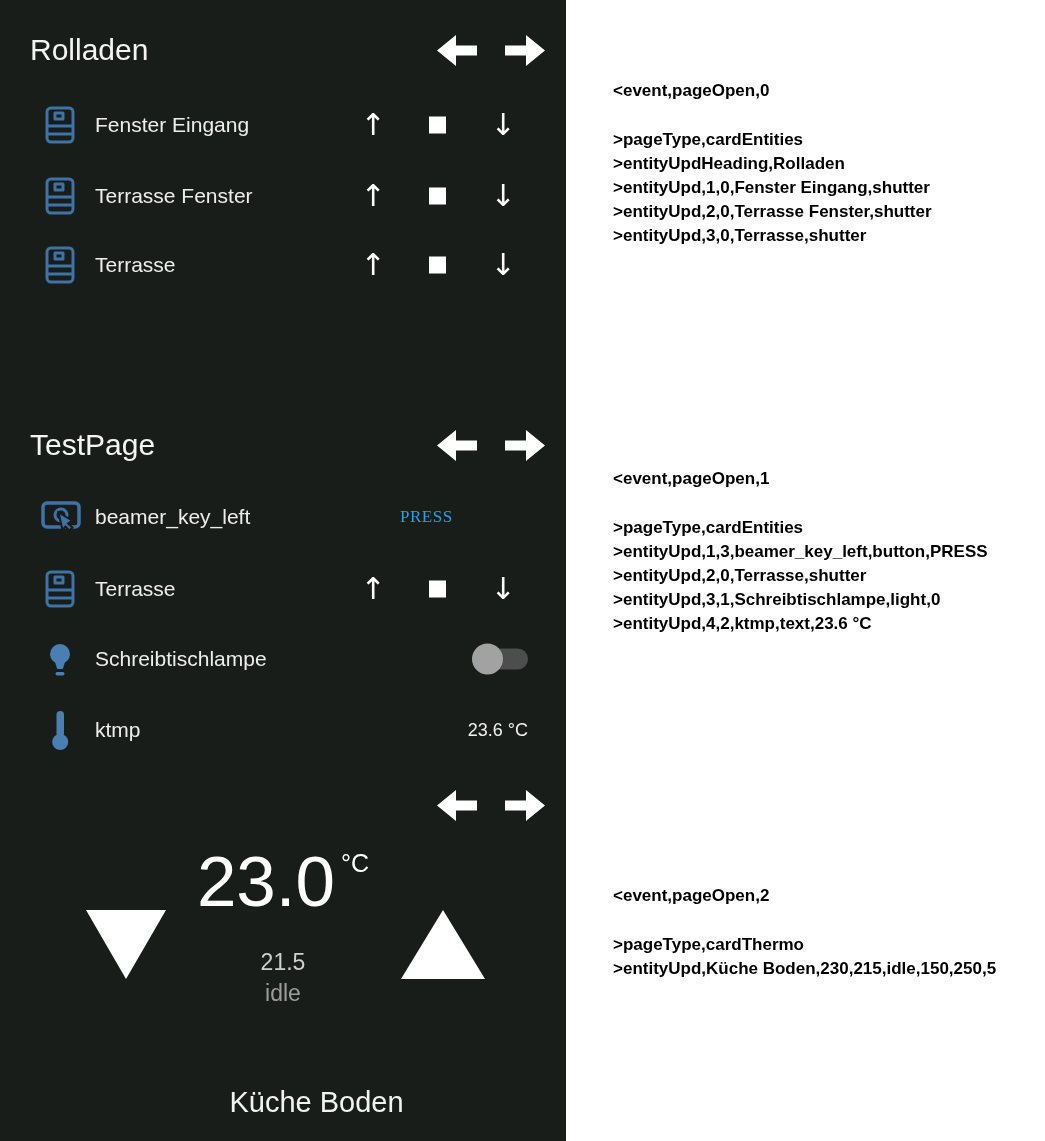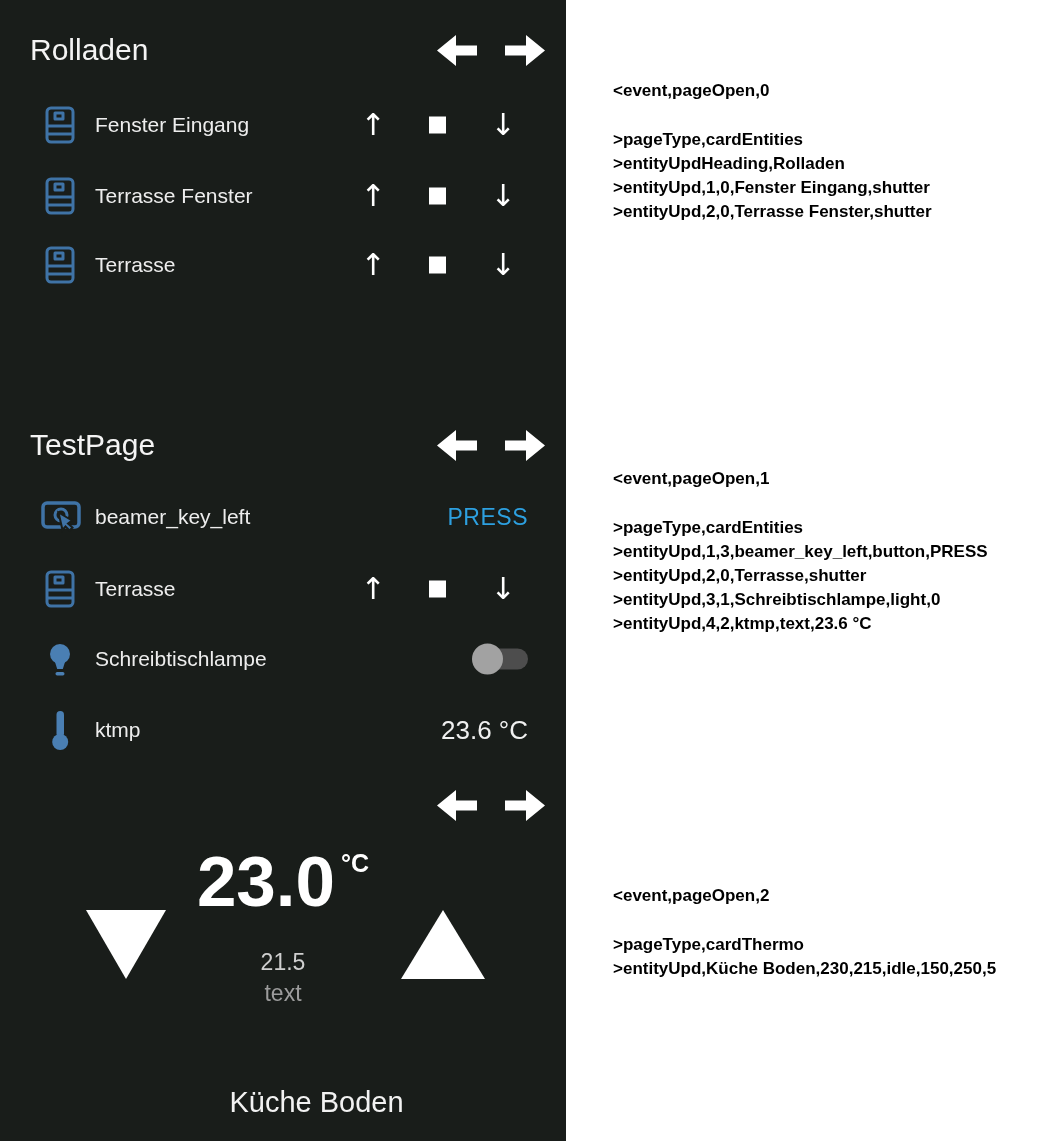--- a/index.html
+++ b/index.html
@@ -33,38 +33,38 @@
     color:#ffffff; font-family:"DejaVu Sans", sans-serif;
     font-size:30px; line-height:1; text-align:center; width:42px; cursor:pointer;
   }
   .ctl.up   { left:352px; }
   .ctl.down { left:482px; }
   .ctl.stop {
     left:429px; width:17px; height:17px; background:#ffffff; font-size:0;
   }
   .evalue {
     position:absolute; left:370px; width:158px; top:50%; transform:translateY(-50%);
-    text-align:right; font-size:26px; color:#f0f0f0; white-space:nowrap;
+    text-align:right; font-size:18px; color:#f0f0f0; white-space:nowrap;
   }
   .press {
     position:absolute; left:400px; width:128px; top:50%; transform:translateY(-50%);
-    text-align:right; font-size:23px; letter-spacing:0.5px; color:#2da0e0; cursor:pointer;
+    font-size:17px; letter-spacing:0.5px; color:#2da0e0; cursor:pointer;font-family:Liberation Serif, serif;
   }
   
   .toggle { position:absolute; left:472px; top:50%; transform:translateY(-50%);
             width:58px; height:31px; cursor:pointer; }
   .tgl-track { position:absolute; left:6px; top:5px; width:50px; height:21px;
                border-radius:11px; background:#4d4d4d; }
   .tgl-knob  { position:absolute; left:0; top:0; width:31px; height:31px;
                border-radius:50%; background:#a2a2a2; }
 
   
   .thermo-temp {
     position:absolute; left:0; top:846px; width:566px; text-align:center;
-    color:#ffffff; font-weight:bold; font-size:71px; line-height:1; white-space:nowrap;
+    color:#ffffff; font-weight:normal; font-size:71px; line-height:1; white-space:nowrap;
   }
   .thermo-unit {
     display:inline-block; position:relative; top:-34px; font-size:25px; margin-left:6px;
   }
   .tri { position:absolute; width:0; height:0; cursor:pointer; }
   .tri.down {
     left:86px; top:910px;
     border-left:40px solid transparent; border-right:40px solid transparent;
     border-top:69px solid #ffffff;
   }
@@ -255,31 +255,32 @@
             <use href="#arrow-right"></use>
           </svg>
       </div>
 
       <div class="thermo-temp"><span>23.0</span><span class="thermo-unit">°C</span></div>
 
       <div class="tri down"></div>
       <div class="tri up"></div>
 
       <div class="thermo-target">21.5</div>
-      <div class="thermo-state">text</div>
+      <div class="thermo-state">idle</div>
       <div class="thermo-room">Küche Boden</div>
     </div>
   </div>
 
   <div class="proto-block b1">
     <div class="pline event">&lt;event,pageOpen,0</div>
     <div class="pline">&gt;pageType,cardEntities</div>
     <div class="pline">&gt;entityUpdHeading,Rolladen</div>
     <div class="pline">&gt;entityUpd,1,0,Fenster Eingang,shutter</div>
     <div class="pline">&gt;entityUpd,2,0,Terrasse Fenster,shutter</div>
+    <div class="pline">&gt;entityUpd,3,0,Terrasse,shutter</div>
   </div>
 
   <div class="proto-block b2">
     <div class="pline event">&lt;event,pageOpen,1</div>
     <div class="pline">&gt;pageType,cardEntities</div>
     <div class="pline">&gt;entityUpd,1,3,beamer_key_left,button,PRESS</div>
     <div class="pline">&gt;entityUpd,2,0,Terrasse,shutter</div>
     <div class="pline">&gt;entityUpd,3,1,Schreibtischlampe,light,0</div>
     <div class="pline">&gt;entityUpd,4,2,ktmp,text,23.6 °C</div>
   </div>

